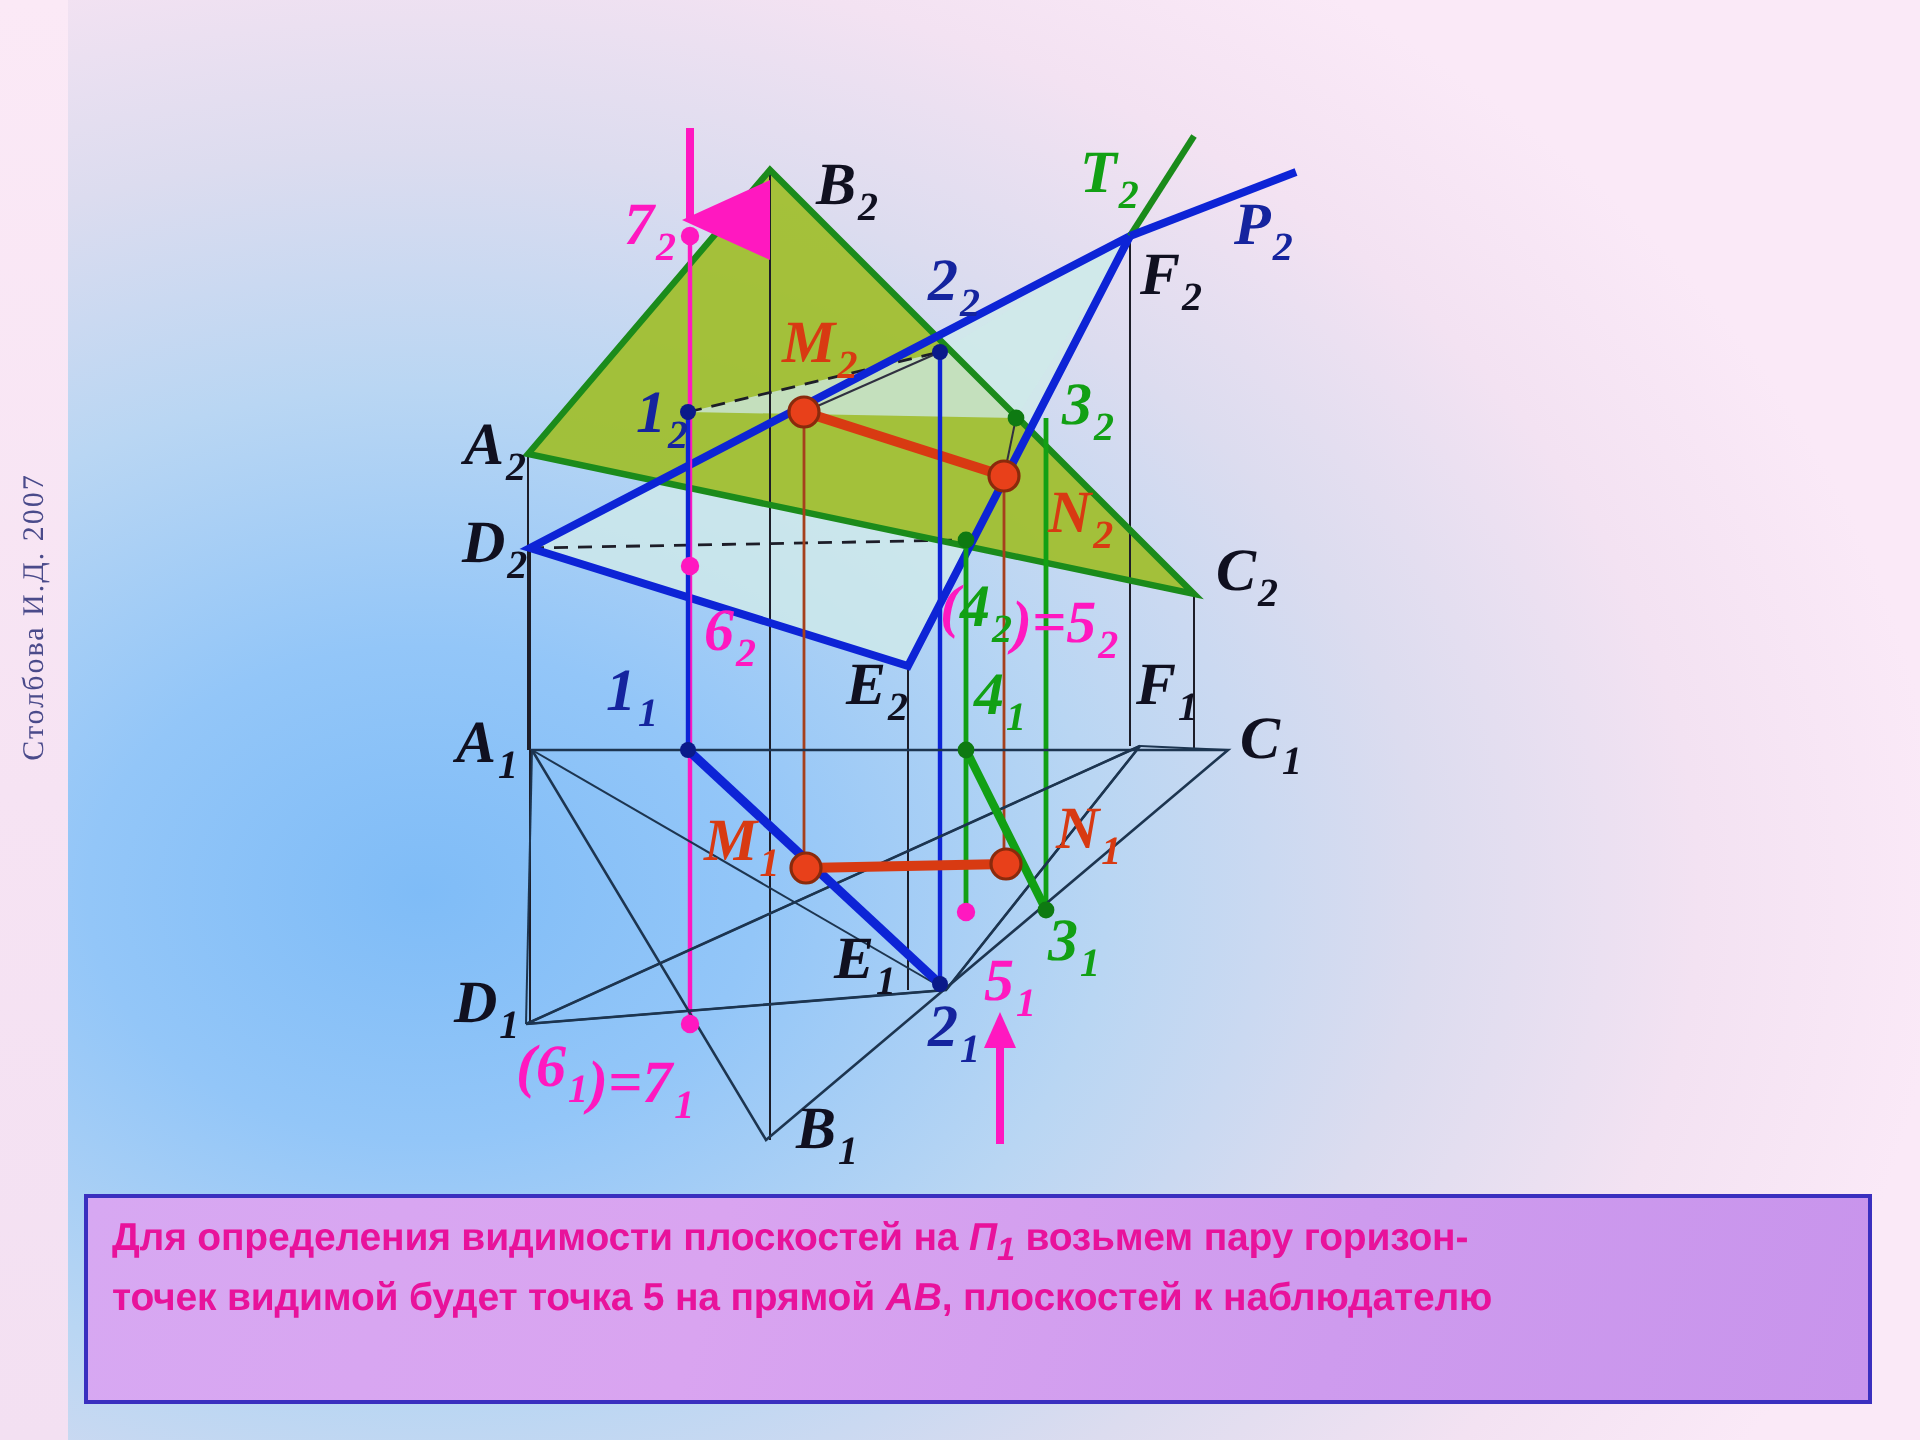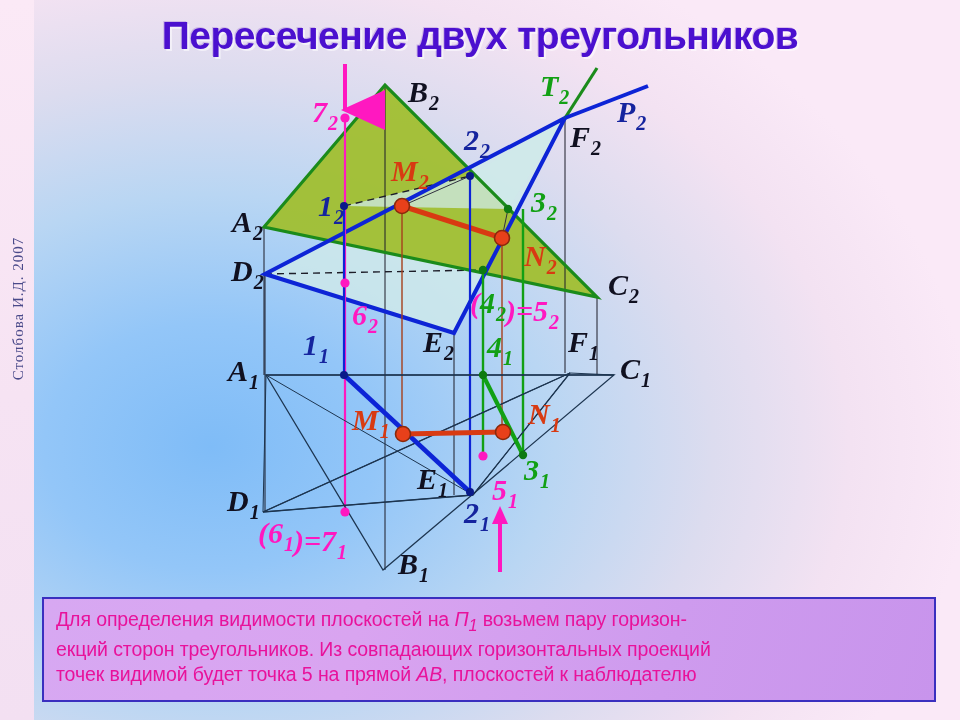--- a/index.html
+++ b/index.html
@@ -35,37 +35,36 @@
   #drawing{position:absolute;left:0;top:0;width:960px;height:600px;}
   
   #caption{
     position:absolute;left:42px;top:597px;width:894px;height:105px;
     box-sizing:border-box;
     background:linear-gradient(105deg,#D7A8F2 0%,#D9A4F0 35%,#CE9BEE 70%,#C894EC 100%);
     border:2px solid #3A2FBF;
     padding:8px 10px 6px 12px;
   }
   #caption p{
-    margin:0;color:#E8129B;font-weight:normal;font-size:19.5px;
+    margin:0;color:#E8129B;font-weight:bold;font-size:19.5px;
     line-height:24.5px;letter-spacing:-0.1px;
   }
   #caption .it{font-style:italic;}
   
   .lbl{font-family:"Liberation Serif", serif;font-style:italic;font-weight:bold;}
 </style>
 </head>
 <body>
 
 <div id="slide">
 
   <div id="credit-strip">
     <div id="credit-text">Столбова И.Д.   2007</div>
   </div>
 
-  <div id="title">Пересечение двух треугольников</div>
 
   <svg id="drawing" viewBox="0 0 960 600">
     <defs>
       <marker id="mg-arrow-down" markerWidth="12" markerHeight="12" refX="5" refY="10" orient="auto">
         <path d="M0,0 L10,0 L5,11 Z" fill="#FF18C0"></path>
       </marker>
     </defs>
 
     <polygon points="265,274 454,333 565,118" fill="#CFEAEA" fill-opacity="0.80"></polygon>
 
@@ -194,17 +193,16 @@
         <text x="524" y="480" fill="#12A014" class="lbl" font-size="30"><tspan>3</tspan><tspan font-size="20" dy="8" dx="1">1</tspan></text>
         <text x="487" y="357" fill="#12A014" class="lbl" font-size="30"><tspan>4</tspan><tspan font-size="20" dy="8" dx="1">1</tspan></text>
         <text x="492" y="500" fill="#FF18C0" class="lbl" font-size="30"><tspan>5</tspan><tspan font-size="20" dy="8" dx="1">1</tspan></text>
         <text x="470" y="313" class="lbl" font-size="30"><tspan fill="#FF18C0">(</tspan><tspan fill="#12A014">4</tspan><tspan fill="#12A014" font-size="20" dy="8" dx="1">2</tspan><tspan dy="-8"></tspan><tspan fill="#FF18C0">)=</tspan><tspan fill="#FF18C0">5</tspan><tspan fill="#FF18C0" font-size="20" dy="8" dx="1">2</tspan><tspan dy="-8"></tspan></text>
         <text x="258" y="543" class="lbl" font-size="30"><tspan fill="#FF18C0">(</tspan><tspan fill="#FF18C0">6</tspan><tspan fill="#FF18C0" font-size="20" dy="8" dx="1">1</tspan><tspan dy="-8"></tspan><tspan fill="#FF18C0">)=</tspan><tspan fill="#FF18C0">7</tspan><tspan fill="#FF18C0" font-size="20" dy="8" dx="1">1</tspan><tspan dy="-8"></tspan></text>
       </g>
   </svg>
 
   <div id="caption">
     <p><span>Для определения видимости плоскостей на </span><span class="it">П</span><sub class="it">1</sub><span> возьмем пару горизон-</span></p>
-    <p>екций сторон треугольников. Из совпадающих горизонтальных проекций</p>
     <p><span>точек видимой будет точка 5 на прямой </span><span class="it">AB</span><span>, плоскостей к наблюдателю</span></p>
   </div>
 
 </div>
 
 </body></html>

